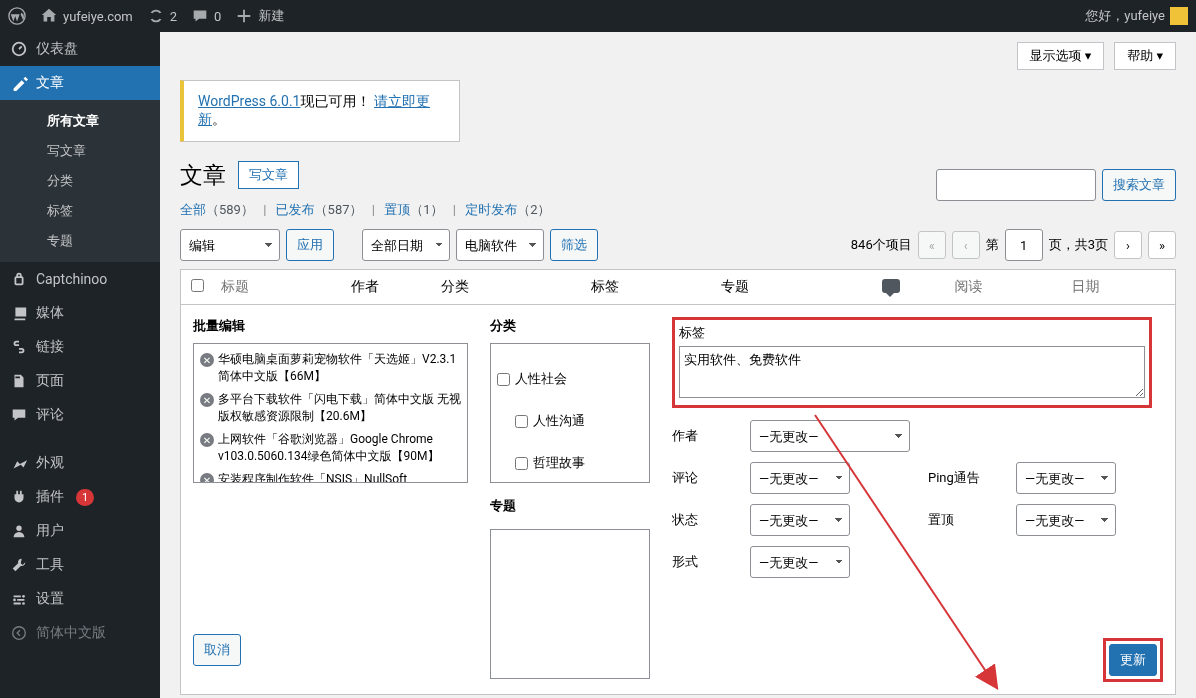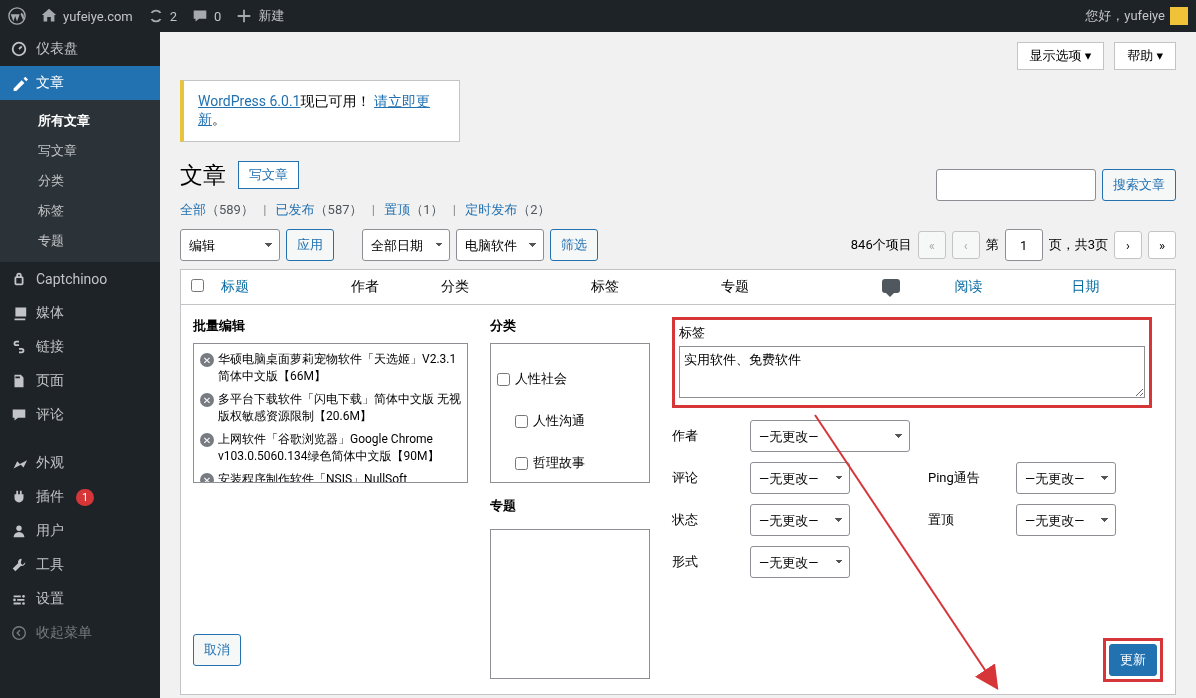--- a/index.html
+++ b/index.html
@@ -8,21 +8,21 @@
 #adminbar .left, #adminbar .right { display: flex; align-items: center; gap: 14px; }
 #adminbar .item { display: flex; align-items: center; gap: 5px; cursor: pointer; }
 #adminbar svg { width: 18px; height: 18px; fill: #a7aaad; }
 .avatar-box { width: 18px; height: 18px; background: #f0c237; display: inline-block; }
 #sidebar { position: absolute; left: 0; top: 32px; bottom: 0; width: 160px; background: #1d2327; color: #c3c4c7; font-size: 14px; overflow-y: auto; }
 .menu-item { display: flex; align-items: center; padding: 8px 10px; cursor: pointer; gap: 8px; }
 .menu-item.top { font-size: 14px; }
 .menu-item.current { background: #2271b1; color: #fff; position: relative; }
 .menu-item.current::after { content: ''; position: absolute; right: -8px; top: 50%; margin-top: -8px; border: 8px solid transparent; border-right-color: #f1f1f1; }
 .menu-item svg { width: 18px; height: 18px; fill: currentColor; flex-shrink: 0; }
-.submenu { background: #2c3338; padding: 6px 4px; }
+.submenu { background: #2c3338; padding: 6px 13px; }
 .submenu-item { padding: 6px 12px 6px 34px; font-size: 13px; cursor: pointer; }
 .submenu-item.current { color: #fff; font-weight: 600; }
 .badge { background: #d63638; color: #fff; border-radius: 9px; padding: 0 6px; font-size: 11px; margin-left: 4px; display: inline-flex; align-items: center; height: 17px; }
 #content { position: absolute; left: 160px; right: 0; top: 32px; bottom: 0; padding: 10px 20px; overflow: auto; }
 .screen-links { float: right; }
 .screen-btn { background: #fff; border: 1px solid #c3c4c7; padding: 4px 12px; font-size: 13px; cursor: pointer; margin-left: 6px; }
 .update-notice { background: #fff; border: 1px solid #c3c4c7; border-left: 4px solid #e9c33a; padding: 12px 14px; margin: 10px 0 18px; font-size: 14px; display: inline-block; width: 280px; }
 .update-notice a { color: #2271b1; text-decoration: underline; }
 h1.page-title { font-size: 23px; font-weight: 400; display: inline-block; margin-right: 8px; }
 .page-title-action { border: 1px solid #2271b1; color: #2271b1; padding: 4px 10px; font-size: 13px; background: #fff; cursor: pointer; vertical-align: 4px; }
@@ -34,21 +34,21 @@
 .tablenav .left-actions { display: flex; gap: 6px; }
 select, .btn, input[type=text] { border: 1px solid #8c8f94; background: #fff; padding: 2px 8px; font-size: 13px; height: 32px; border-radius: 3px; }
 select { padding: 0 24px 0 8px; appearance: none; background-image: linear-gradient(45deg, transparent 50%, #555 50%), linear-gradient(135deg, #555 50%, transparent 50%); background-position: right 10px center, right 6px center; background-size: 4px 4px, 4px 4px; background-repeat: no-repeat; }
 .btn { cursor: pointer; color: #2271b1; border-color: #2271b1; background: #f6f7f7; padding: 0 10px; }
 .btn-primary { background: #2271b1; color: #fff; }
 .pagination { display: flex; align-items: center; gap: 6px; }
 .page-btn { border: 1px solid #c3c4c7; background: #fff; width: 28px; height: 28px; display: inline-flex; align-items: center; justify-content: center; cursor: pointer; border-radius: 3px; }
 .page-btn.disabled { color: #a7aaad; background: #f6f7f7; }
 .page-input { width: 38px; text-align: center; }
 .table-header { background: #fff; border: 1px solid #c3c4c7; display: flex; align-items: center; padding: 8px 10px; font-size: 14px; }
-.table-header .th { color: #0369a1; cursor: pointer; }
+.table-header .th { color: #737373; cursor: pointer; }
 .table-header .cb { width: 30px; }
 .th-title { flex: 0 0 130px; }
 .th-author { flex: 0 0 90px; }
 .th-cat { flex: 0 0 150px; }
 .th-tag { flex: 0 0 130px; }
 .th-subject { flex: 0 0 130px; }
 .th-comment { flex: 0 0 80px; text-align: center; }
 .th-read { flex: 0 0 75px; text-align: center; }
 .th-date { flex: 1; text-align: center; }
 .bulk-edit { background: #fff; border: 1px solid #c3c4c7; border-top: 0; display: flex; padding: 12px; font-size: 13px; gap: 12px; position: relative; min-height: 390px; }
@@ -200,21 +200,21 @@
         <circle cx="5" cy="11" r="1.5"></circle>
         <circle cx="15" cy="15" r="1.5"></circle>
       </svg>
       <span>设置</span>
     </div>
   <div class="menu-item top" style="color:#787c82">
       <svg viewBox="0 0 20 20">
         <circle cx="10" cy="10" r="7" fill="none" stroke="currentColor" stroke-width="1.5"></circle>
         <path d="M11 7l-3 3 3 3" fill="none" stroke="currentColor" stroke-width="1.5"></path>
       </svg>
-      <span>收起菜单</span>
+      <span>简体中文版</span>
     </div>
 </div>
 
 <div id="content">
   <div class="screen-links">
     <button class="screen-btn"><span>显示选项</span> ▾</button>
     <button class="screen-btn"><span>帮助</span> ▾</button>
   </div>
   <div style="clear:both"></div>
 

